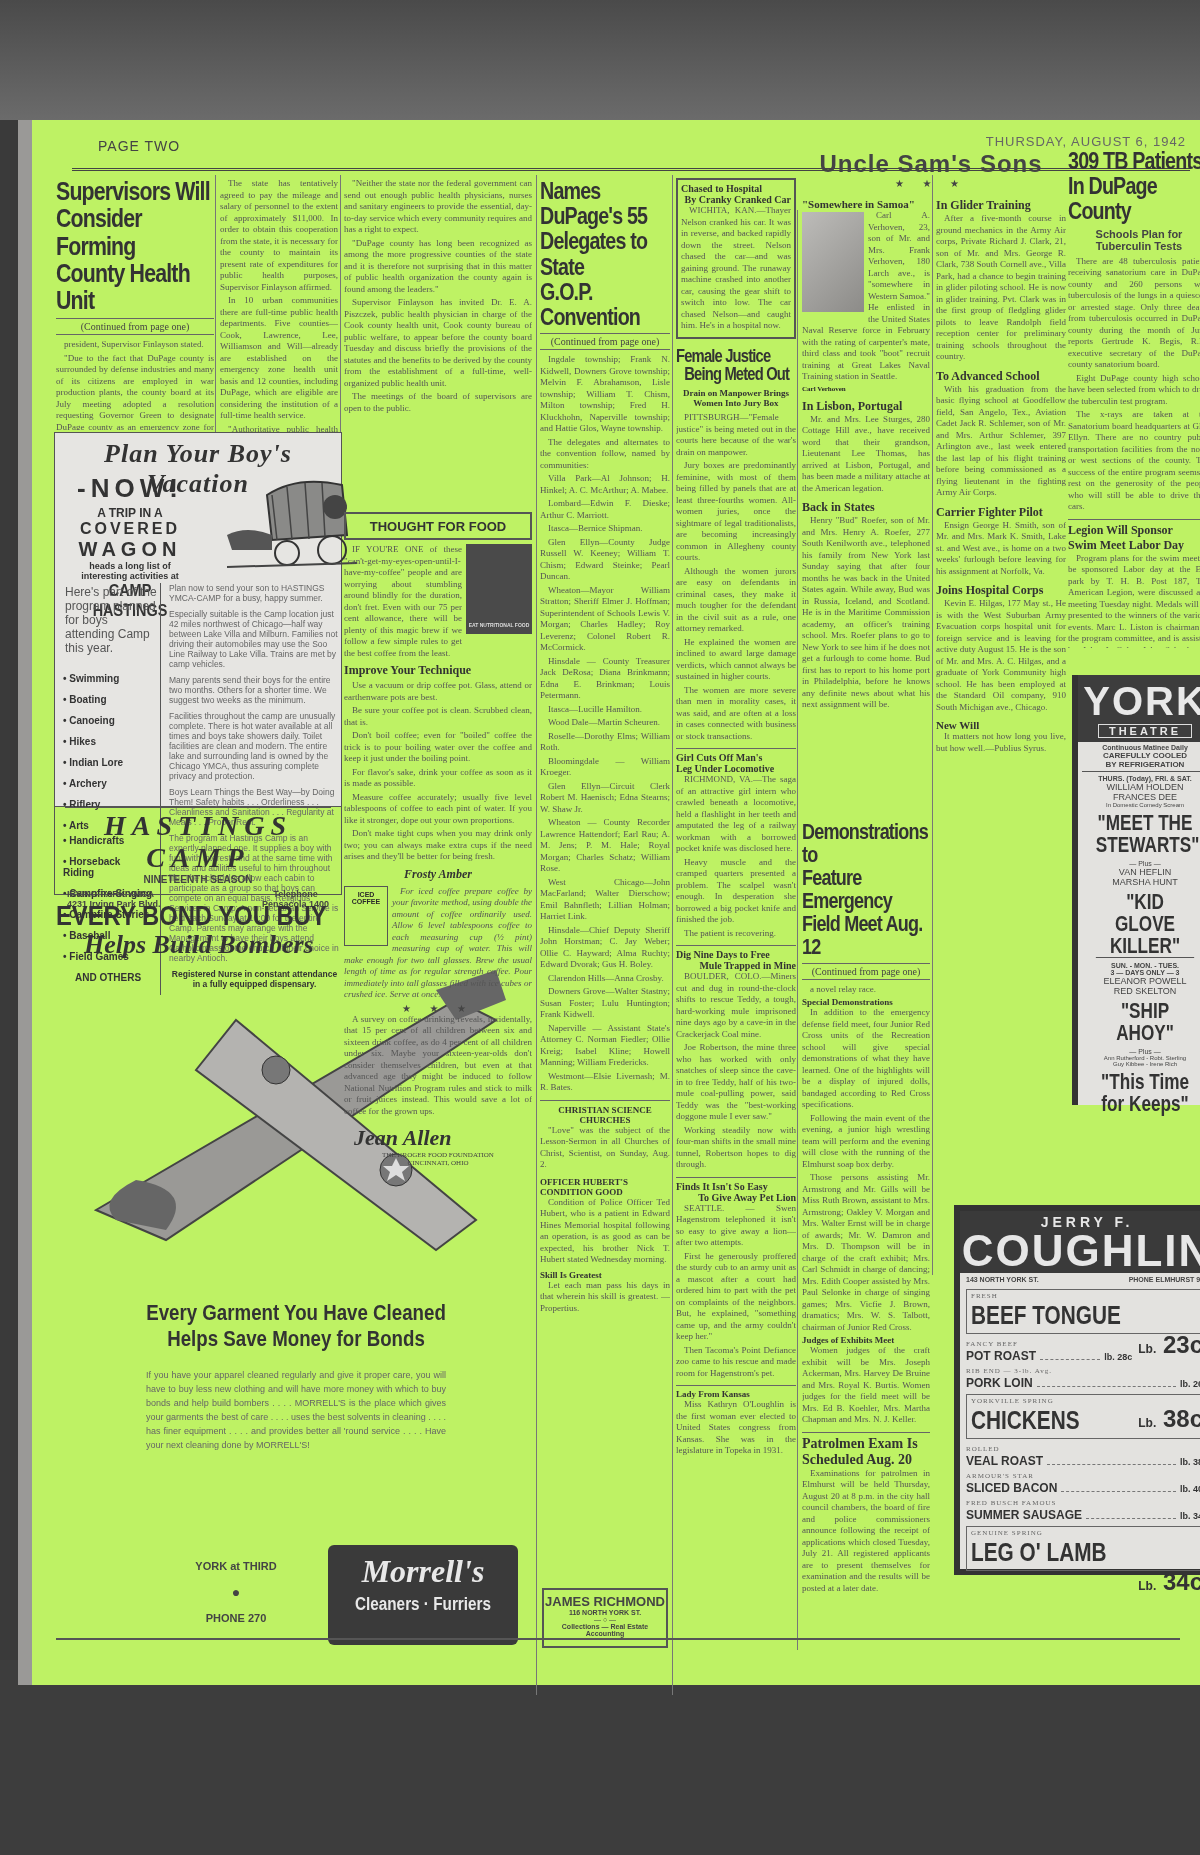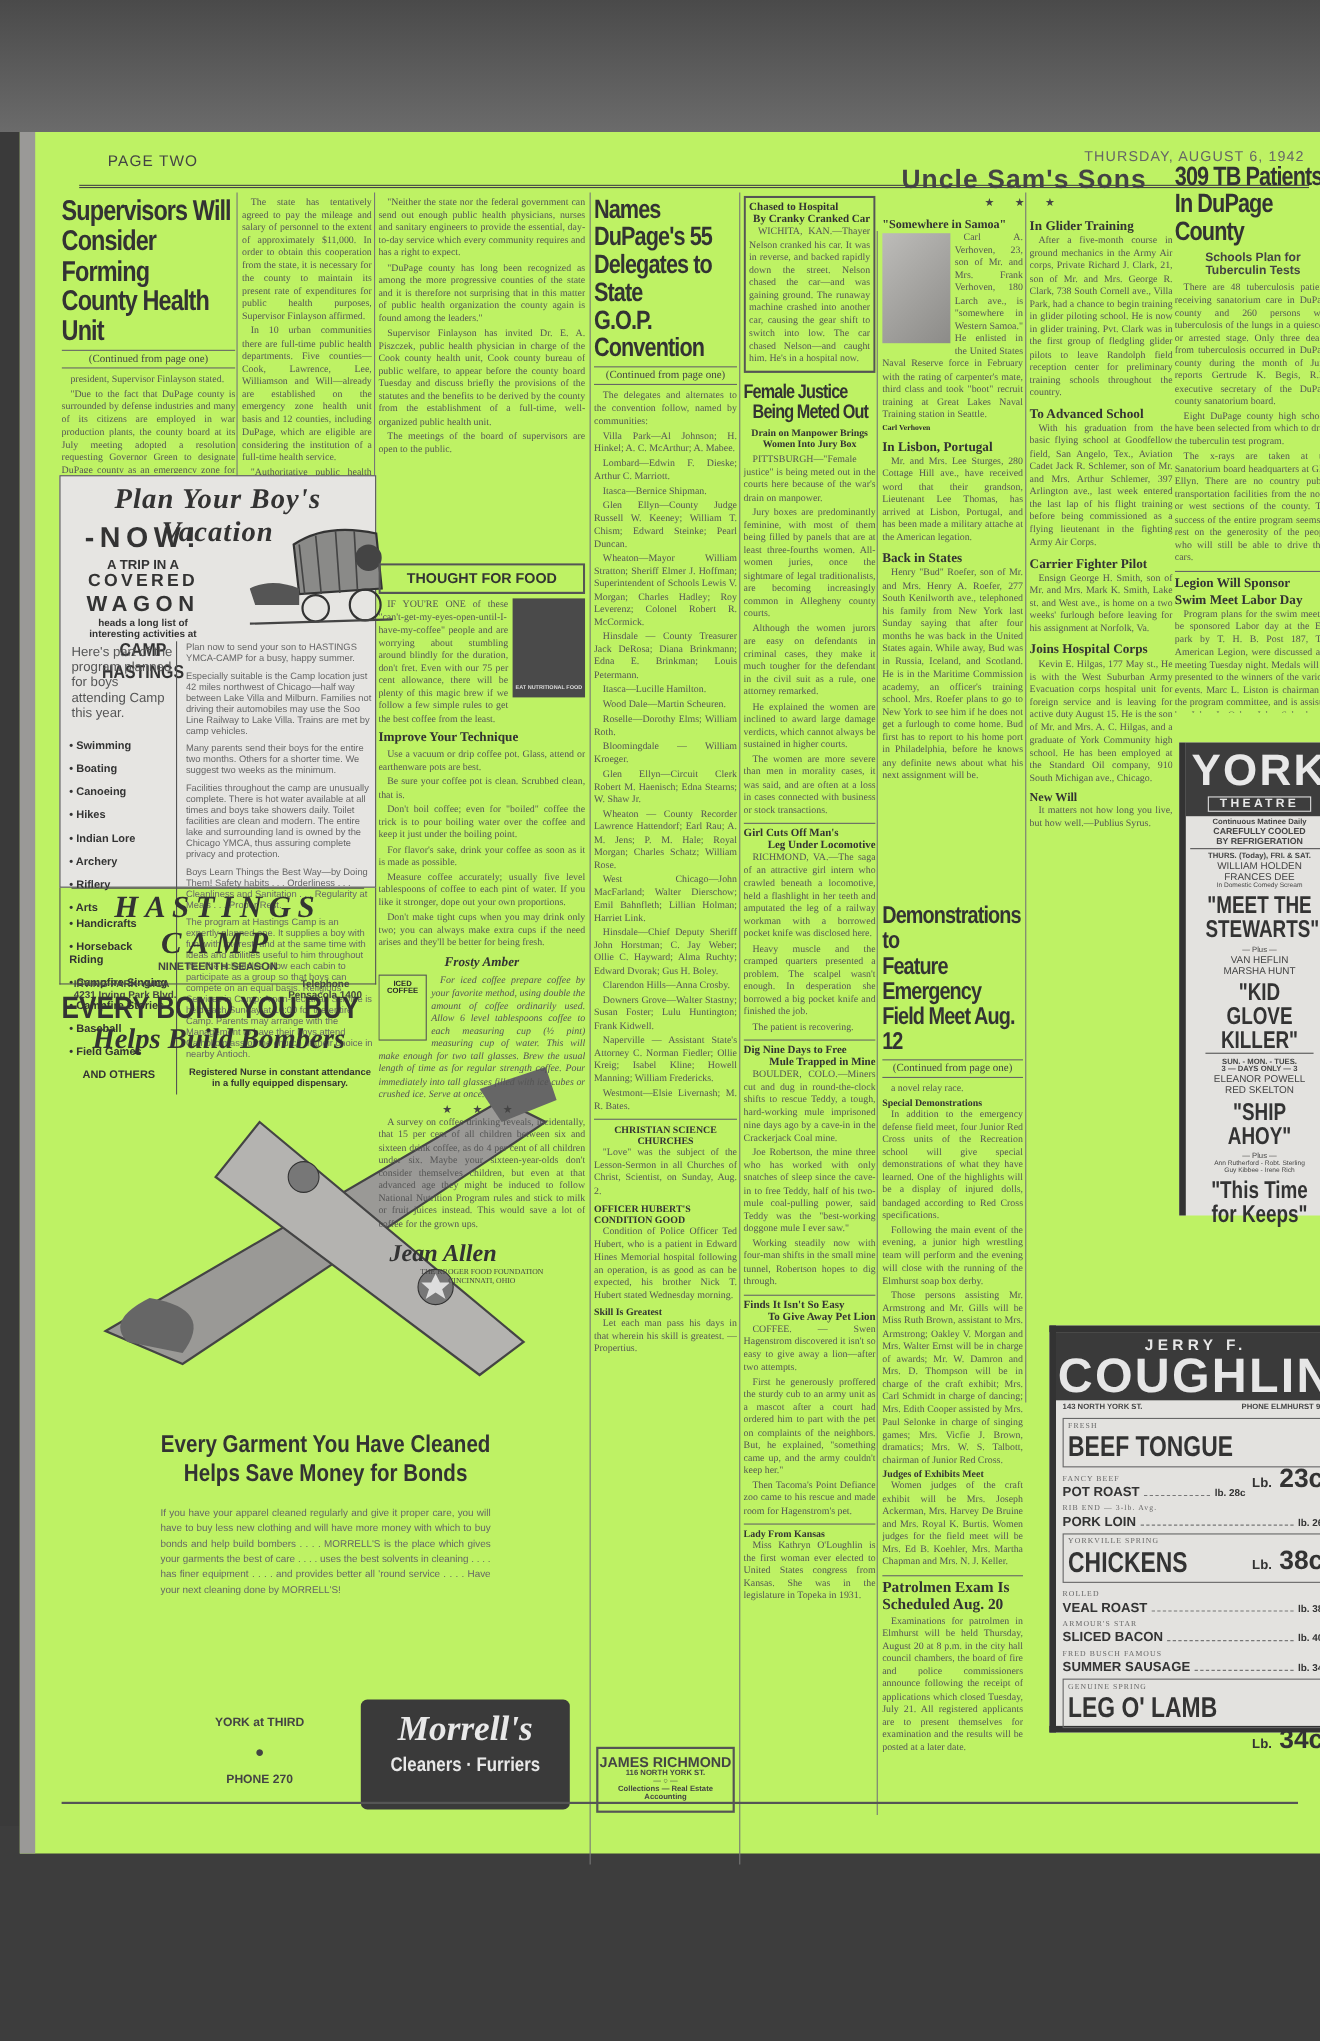--- a/index.html
+++ b/index.html
@@ -221,20 +221,21 @@
   </div>
 
   <div class="col" style="left:508px; top:58px; width:130px; height:1470px;">
     <div class="hdl" style="font-size:24px; width:165px;">
       <div>Names DuPage's 55</div>
       <div>Delegates to State</div>
       <div>G.O.P. Convention</div>
     </div>
     <div class="cont">(Continued from page one)</div>
     <div class="body-txt">
+      <p>Ingdale township; Frank N. Kidwell, Downers Grove township; Melvin F. Abrahamson, Lisle township; William T. Chism, Milton township; Fred H. Kluckhohn, Naperville township; and Hattie Glos, Wayne township.</p>
         <p>The delegates and alternates to the convention follow, named by communities:</p>
       <p>Villa Park—Al Johnson; H. Hinkel; A. C. McArthur; A. Mabee.</p>
         <p>Lombard—Edwin F. Dieske; Arthur C. Marriott.</p>
       <p>Itasca—Bernice Shipman.</p>
         <p>Glen Ellyn—County Judge Russell W. Keeney; William T. Chism; Edward Steinke; Pearl Duncan.</p>
       <p>Wheaton—Mayor William Stratton; Sheriff Elmer J. Hoffman; Superintendent of Schools Lewis V. Morgan; Charles Hadley; Roy Leverenz; Colonel Robert R. McCormick.</p>
         <p>Hinsdale — County Treasurer Jack DeRosa; Diana Brinkmann; Edna E. Brinkman; Louis Petermann.</p>
         <p>Itasca—Lucille Hamilton.</p>
       <p>Wood Dale—Martin Scheuren.</p>
         <p>Roselle—Dorothy Elms; William Roth.</p>
@@ -291,42 +292,42 @@
     <div class="sub" style="font-size:9px; text-align:center; margin:4px 0;">Drain on Manpower Brings Women Into Jury Box</div>
     <div class="body-txt">
       <p>PITTSBURGH—"Female justice" is being meted out in the courts here because of the war's drain on manpower.</p>
         <p>Jury boxes are predominantly feminine, with most of them being filled by panels that are at least three-fourths women. All-women juries, once the sightmare of legal traditionalists, are becoming increasingly common in Allegheny county courts.</p>
       <p>Although the women jurors are easy on defendants in criminal cases, they make it much tougher for the defendant in the civil suit as a rule, one attorney remarked.</p>
         <p>He explained the women are inclined to award large damage verdicts, which cannot always be sustained in higher courts.</p>
       <p>The women are more severe than men in morality cases, it was said, and are often at a loss in cases connected with business or stock transactions.</p>
     </div>
     <div class="sub" style="font-size:10px; margin-top:6px; border-top:1px solid #666; padding-top:3px;">
         <div>Girl Cuts Off Man's</div>
-        <div style="text-align:right;">Leg Under Locomotive</div>
+        <div style="">Leg Under Locomotive</div>
       </div>
     <div class="body-txt">
         <p>RICHMOND, VA.—The saga of an attractive girl intern who crawled beneath a locomotive, held a flashlight in her teeth and amputated the leg of a railway workman with a borrowed pocket knife was disclosed here.</p>
         <p>Heavy muscle and the cramped quarters presented a problem. The scalpel wasn't enough. In desperation she borrowed a big pocket knife and finished the job.</p>
         <p>The patient is recovering.</p>
       </div>
     <div class="sub" style="font-size:10px; margin-top:6px; border-top:1px solid #666; padding-top:3px;">
         <div>Dig Nine Days to Free</div>
         <div style="text-align:right;">Mule Trapped in Mine</div>
       </div>
     <div class="body-txt">
         <p>BOULDER, COLO.—Miners cut and dug in round-the-clock shifts to rescue Teddy, a tough, hard-working mule imprisoned nine days ago by a cave-in in the Crackerjack Coal mine.</p>
         <p>Joe Robertson, the mine three who has worked with only snatches of sleep since the cave-in to free Teddy, half of his two-mule coal-pulling power, said Teddy was the "best-working doggone mule I ever saw."</p>
         <p>Working steadily now with four-man shifts in the small mine tunnel, Robertson hopes to dig through.</p>
       </div>
     <div class="sub" style="font-size:10px; margin-top:6px; border-top:1px solid #666; padding-top:3px;">
         <div>Finds It Isn't So Easy</div>
         <div style="text-align:right;">To Give Away Pet Lion</div>
       </div>
     <div class="body-txt">
-        <p>COFFEE. — Swen Hagenstrom discovered it isn't so easy to give away a lion—after two attempts.</p>
+        <p>SEATTLE. — Swen Hagenstrom telephoned it isn't so easy to give away a lion—after two attempts.</p>
         <p>First he generously proffered the sturdy cub to an army unit as a mascot after a court had ordered him to part with the pet on complaints of the neighbors. But, he explained, "something came up, and the army couldn't keep her."</p>
         <p>Then Tacoma's Point Defiance zoo came to his rescue and made room for Hagenstrom's pet.</p>
       </div>
     <div class="sub" style="font-size:9px; margin-top:6px; border-top:1px solid #666; padding-top:3px;">Lady From Kansas</div>
     <div class="body-txt">
         <p>Miss Kathryn O'Loughlin is the first woman ever elected to United States congress from Kansas. She was in the legislature in Topeka in 1931.</p>
       </div>
   </div>
 
   <div style="position:absolute; left:770px; top:30px; width:258px; text-align:center;">

